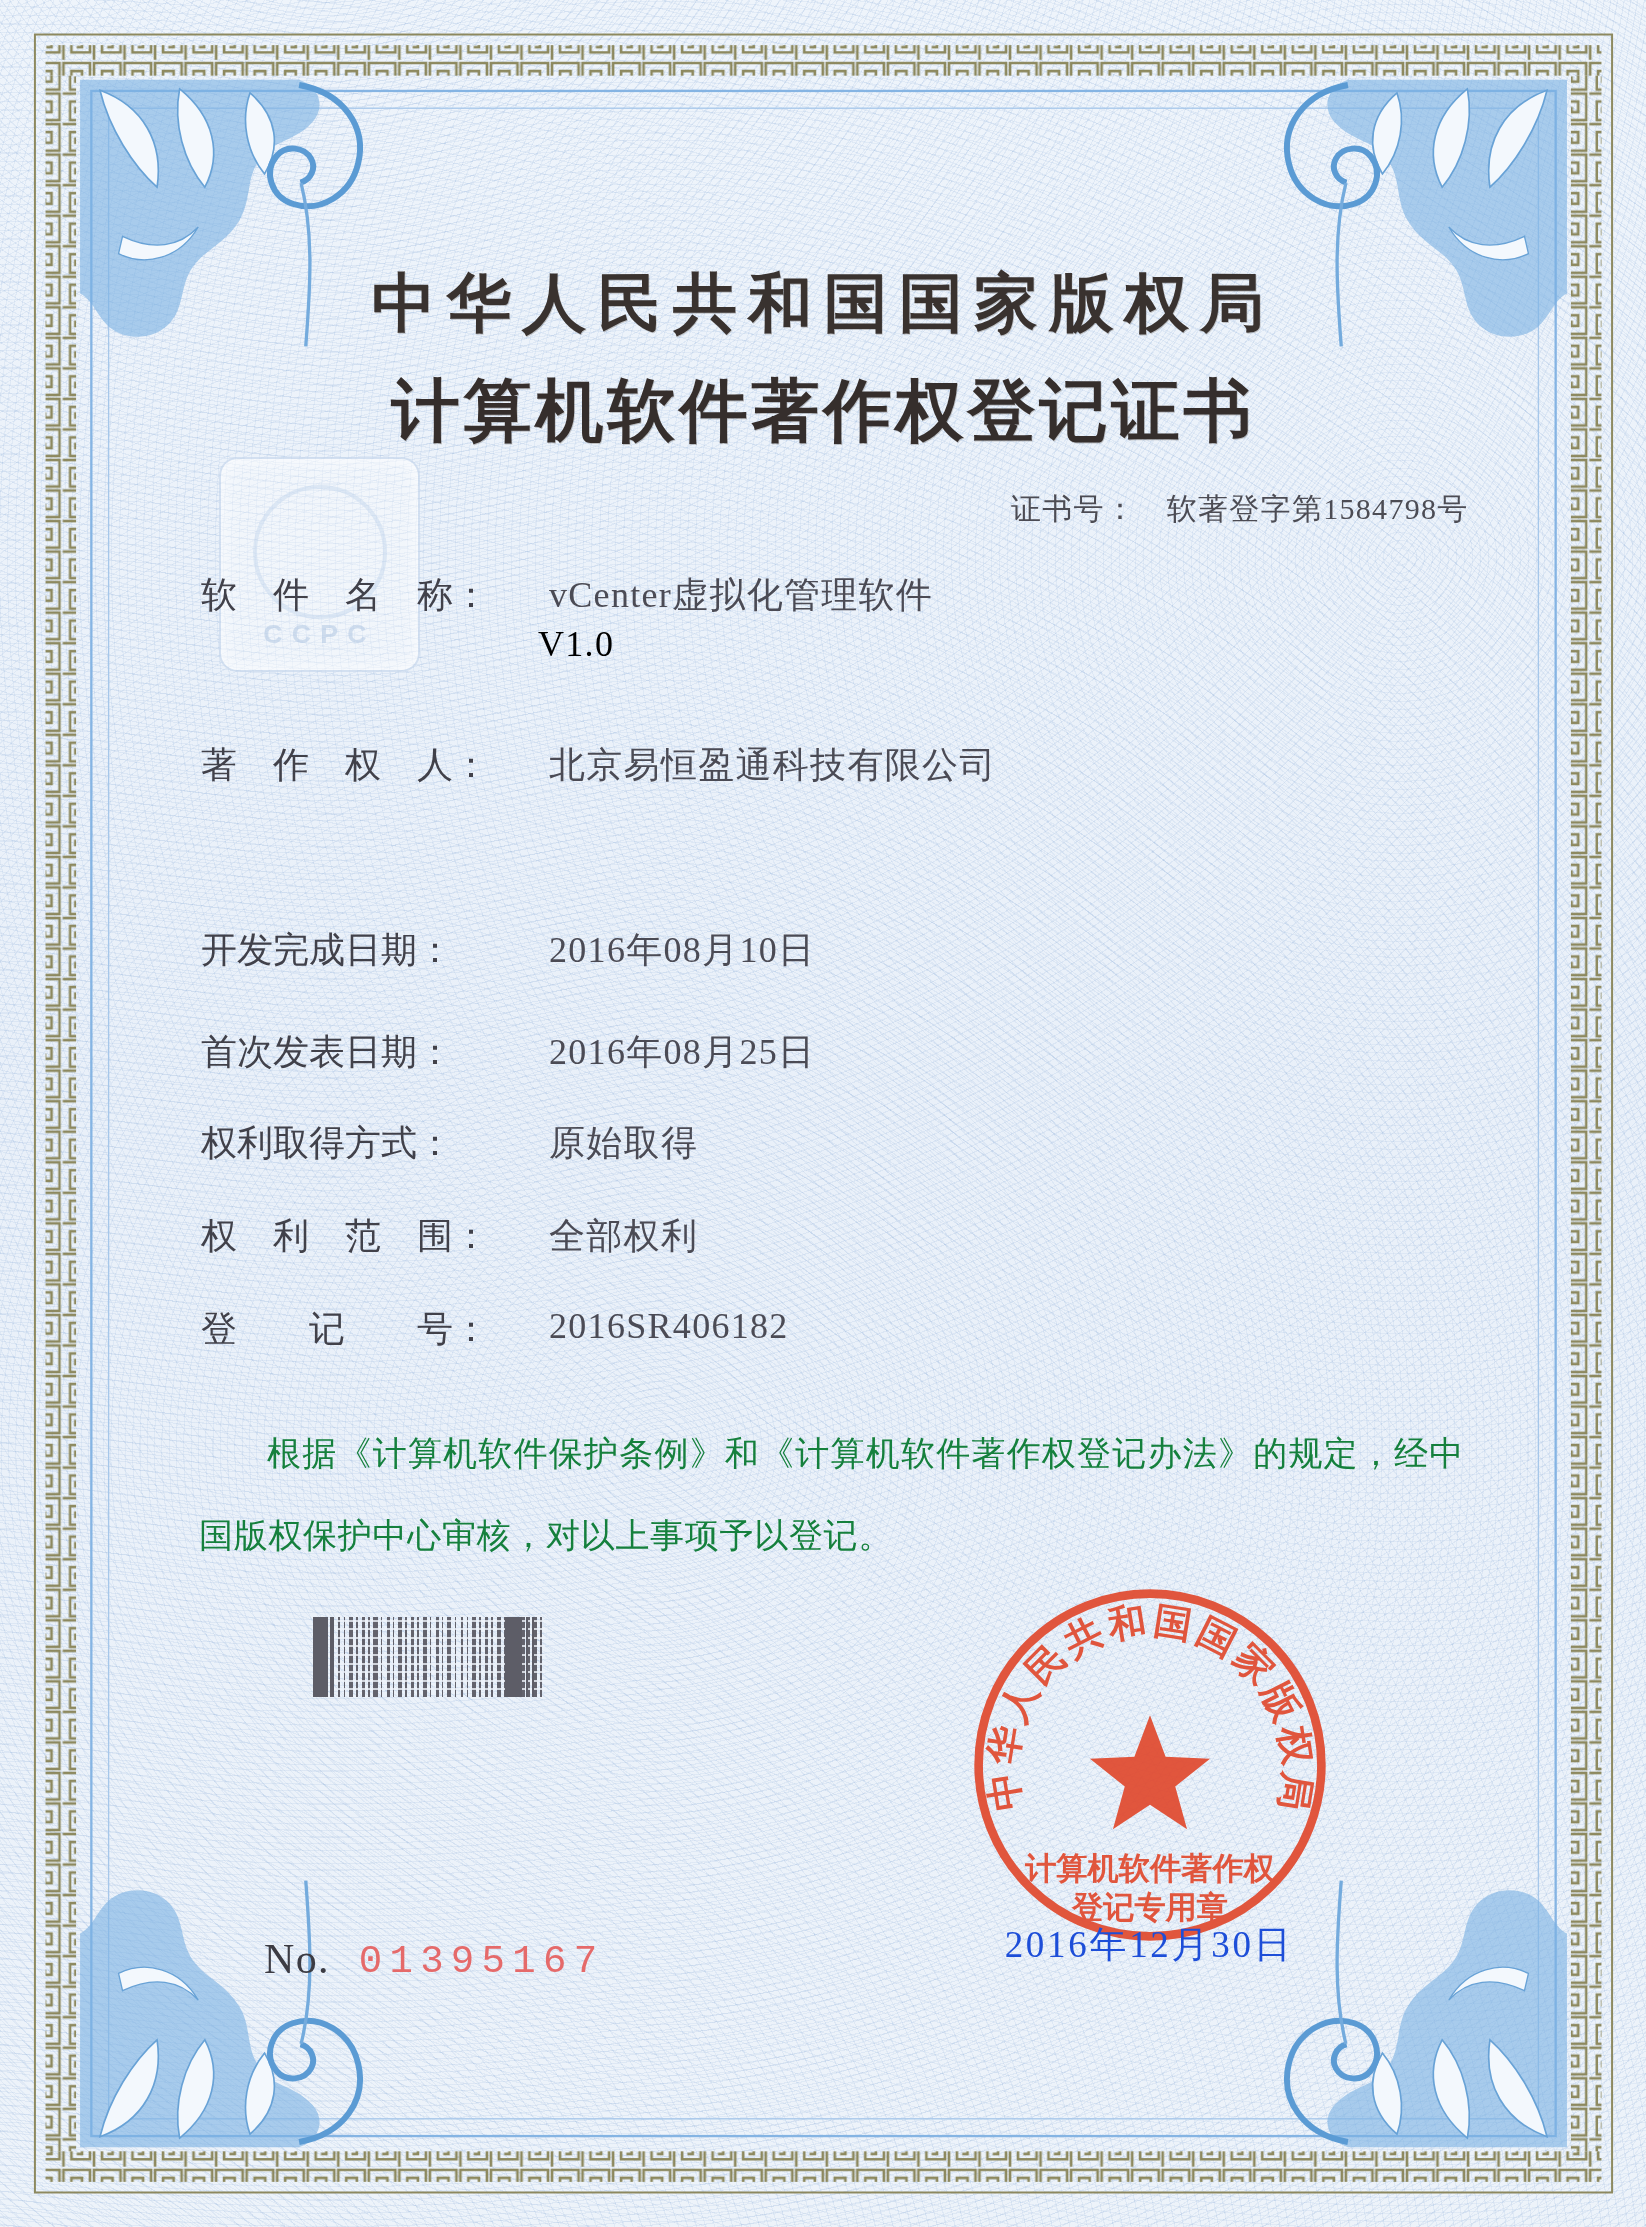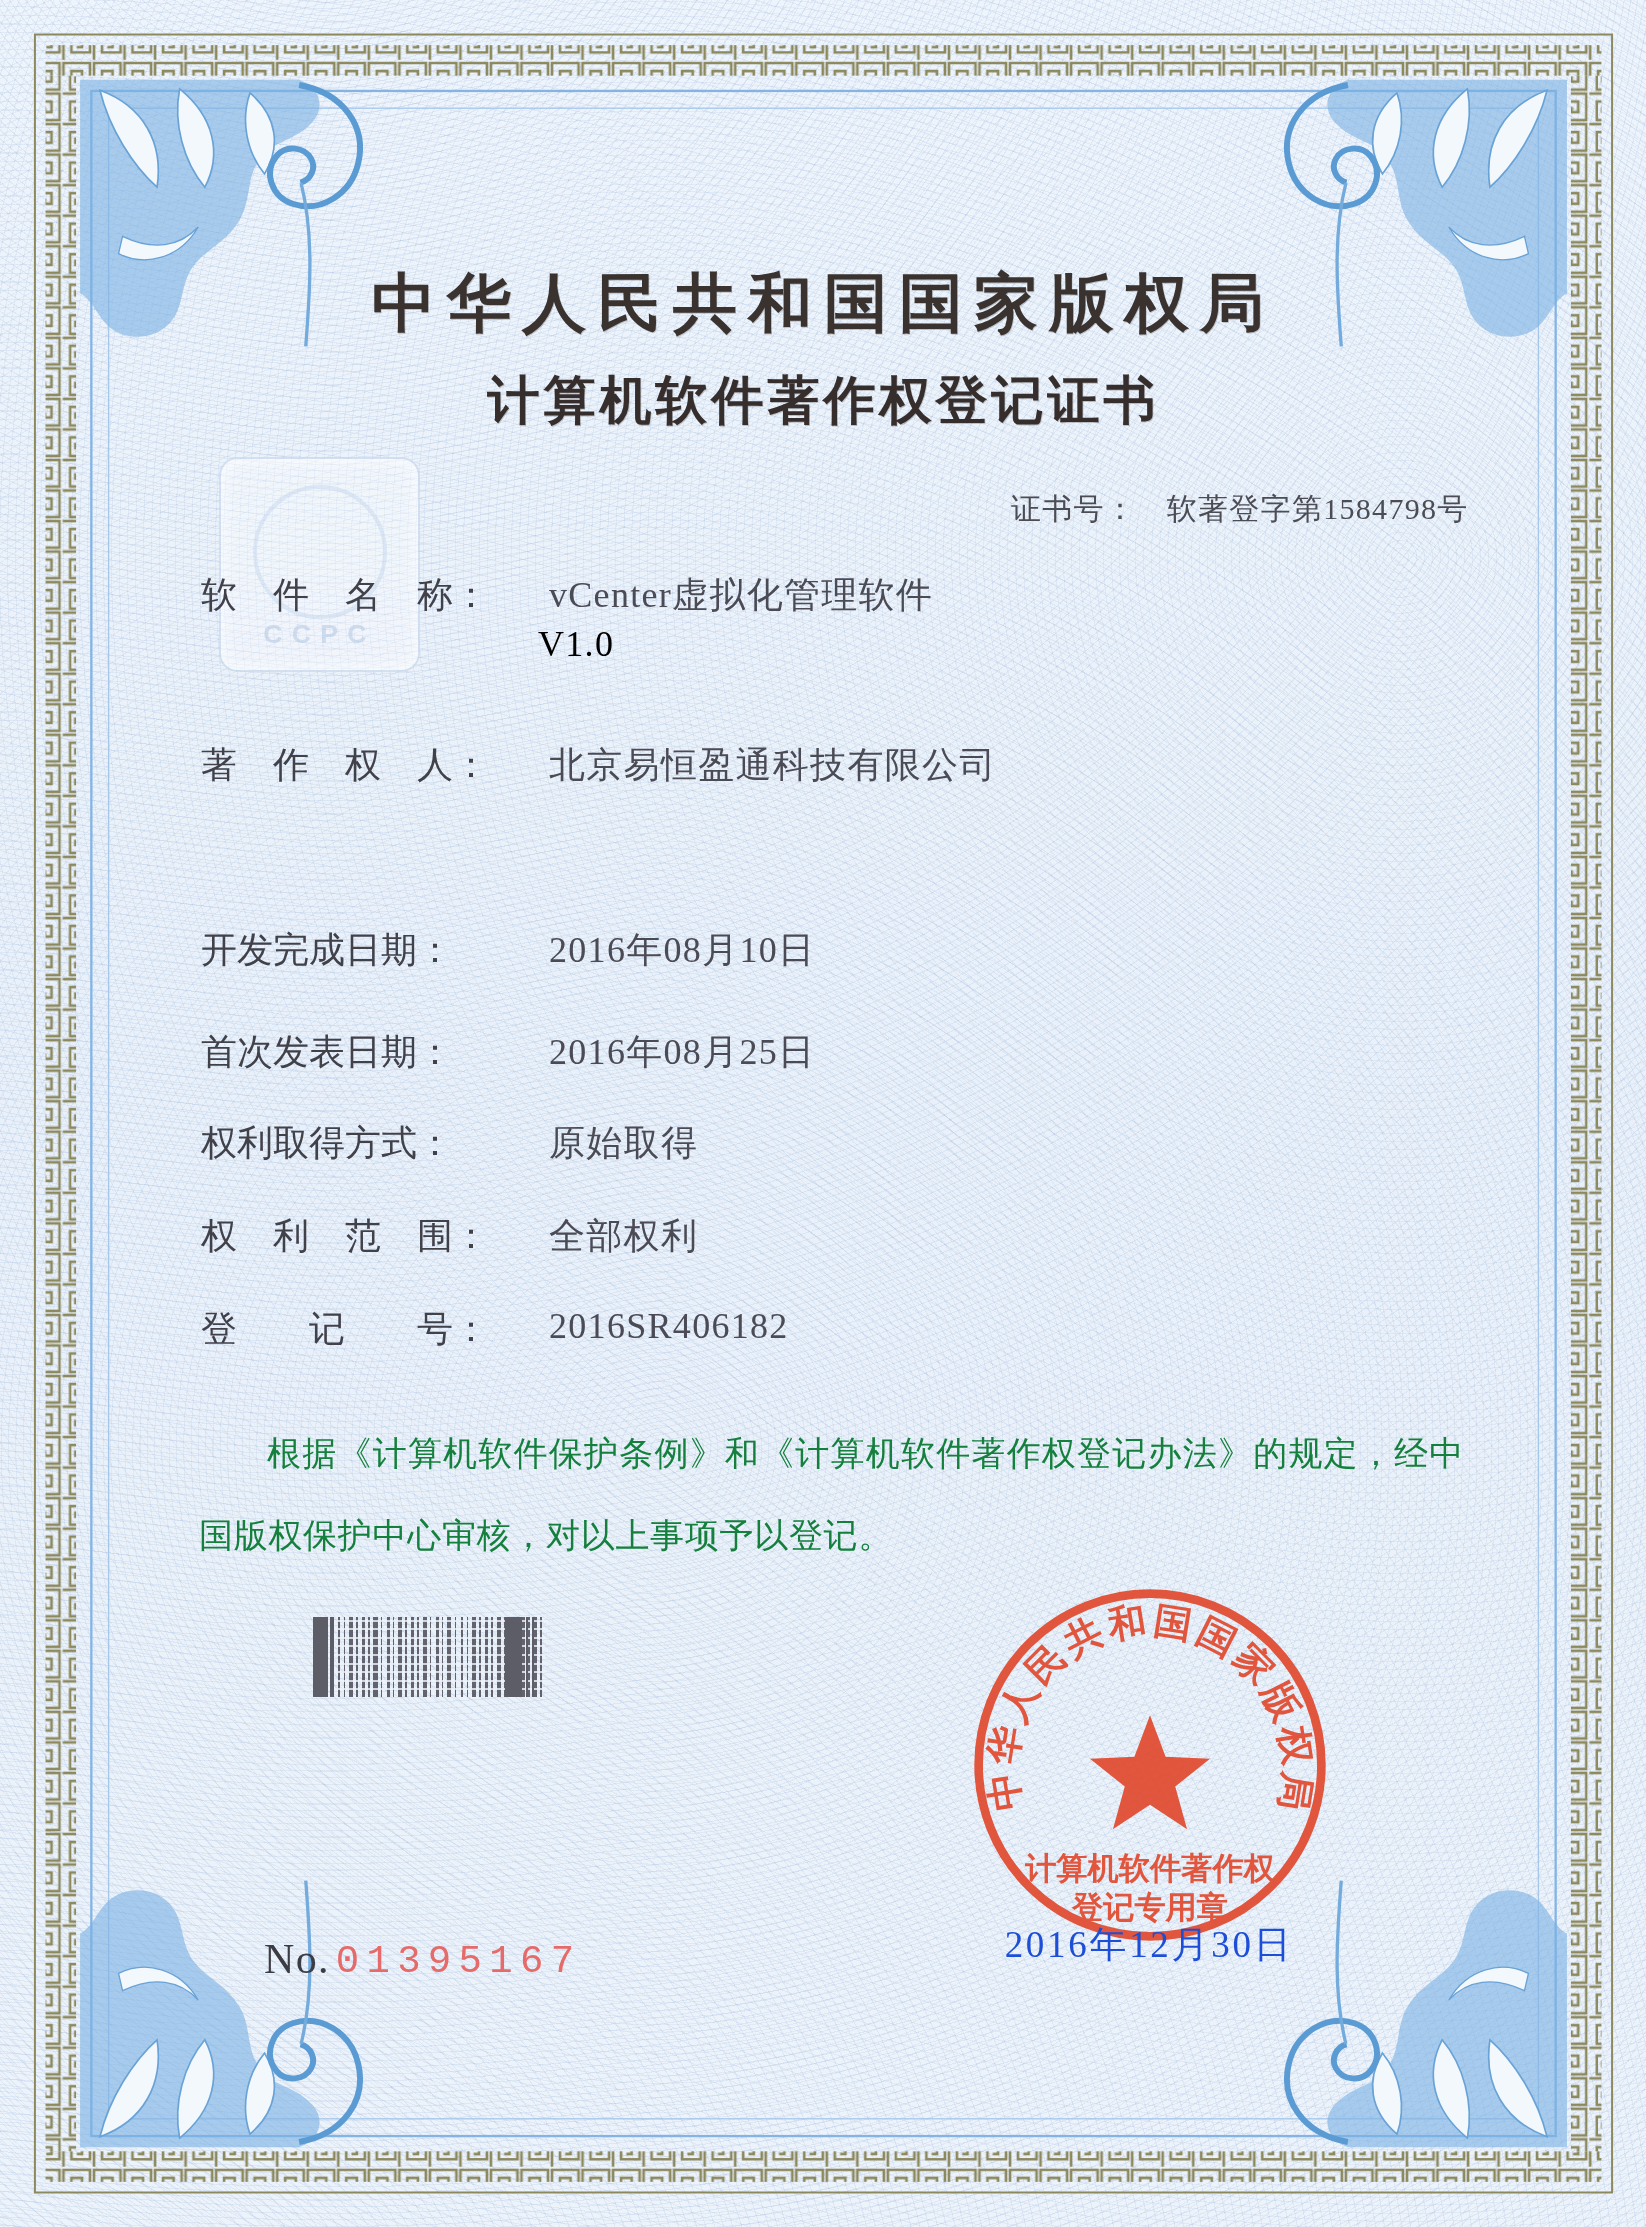--- a/index.html
+++ b/index.html
@@ -35,21 +35,21 @@
     font-family:"Liberation Sans",sans-serif;font-size:26.6px;letter-spacing:9.3px;
     color:rgba(176,198,226,0.55);font-weight:bold;
   }
   .authority{
     position:absolute;left:0;top:260px;width:100%;text-align:center;
     font-size:64px;font-weight:700;color:#39322f;letter-spacing:11.3px;
     text-shadow:0.7px 0.7px 0 rgba(60,50,45,0.25);
   }
   .cert-title{
     position:absolute;left:0;top:366px;width:100%;text-align:center;
-    font-size:52px;font-weight:700;color:#352e2c;letter-spacing:4px;
+    font-size:68px;font-weight:700;color:#352e2c;letter-spacing:4px;
     text-shadow:0.7px 0.7px 0 rgba(60,50,45,0.25);
   }
   .certno{
     position:absolute;left:1011px;top:489px;
     font-size:30px;color:#4c4c54;letter-spacing:1.3px;white-space:nowrap;
   }
   .certno .lbl{margin-right:30.5px;}
   .row{position:absolute;left:201px;font-size:36px;color:#41414a;white-space:nowrap;}
   .row .val{position:absolute;left:337px;color:#4b4b55;letter-spacing:1.3px;margin-left:11px;}
   
@@ -80,21 +80,21 @@
   }
   .seal{position:absolute;left:964px;top:1579px;width:372px;height:372px;opacity:0.92;}
   .seal-date{
     position:absolute;left:943px;top:1920px;width:412px;text-align:center;
     font-size:37px;color:#1d4ed8;letter-spacing:2.7px;
   }
   .serial{position:absolute;left:264px;top:1935px;white-space:nowrap;}
   .serial .no{font-size:42px;color:#3c3c44;letter-spacing:1.3px;}
   .serial .num{
     font-family:"Liberation Mono","DejaVu Sans Mono",monospace;
-    font-size:39px;color:#e56a6a;letter-spacing:7.3px;margin-left:6px;
+    font-size:39px;color:#e56a6a;letter-spacing:7.3px;margin-left:29px;
     vertical-align:1.3px;
   }
 </style>
 </head>
 <body>
 
 <div class="page">
 
   <div class="guilloche"></div>
 

